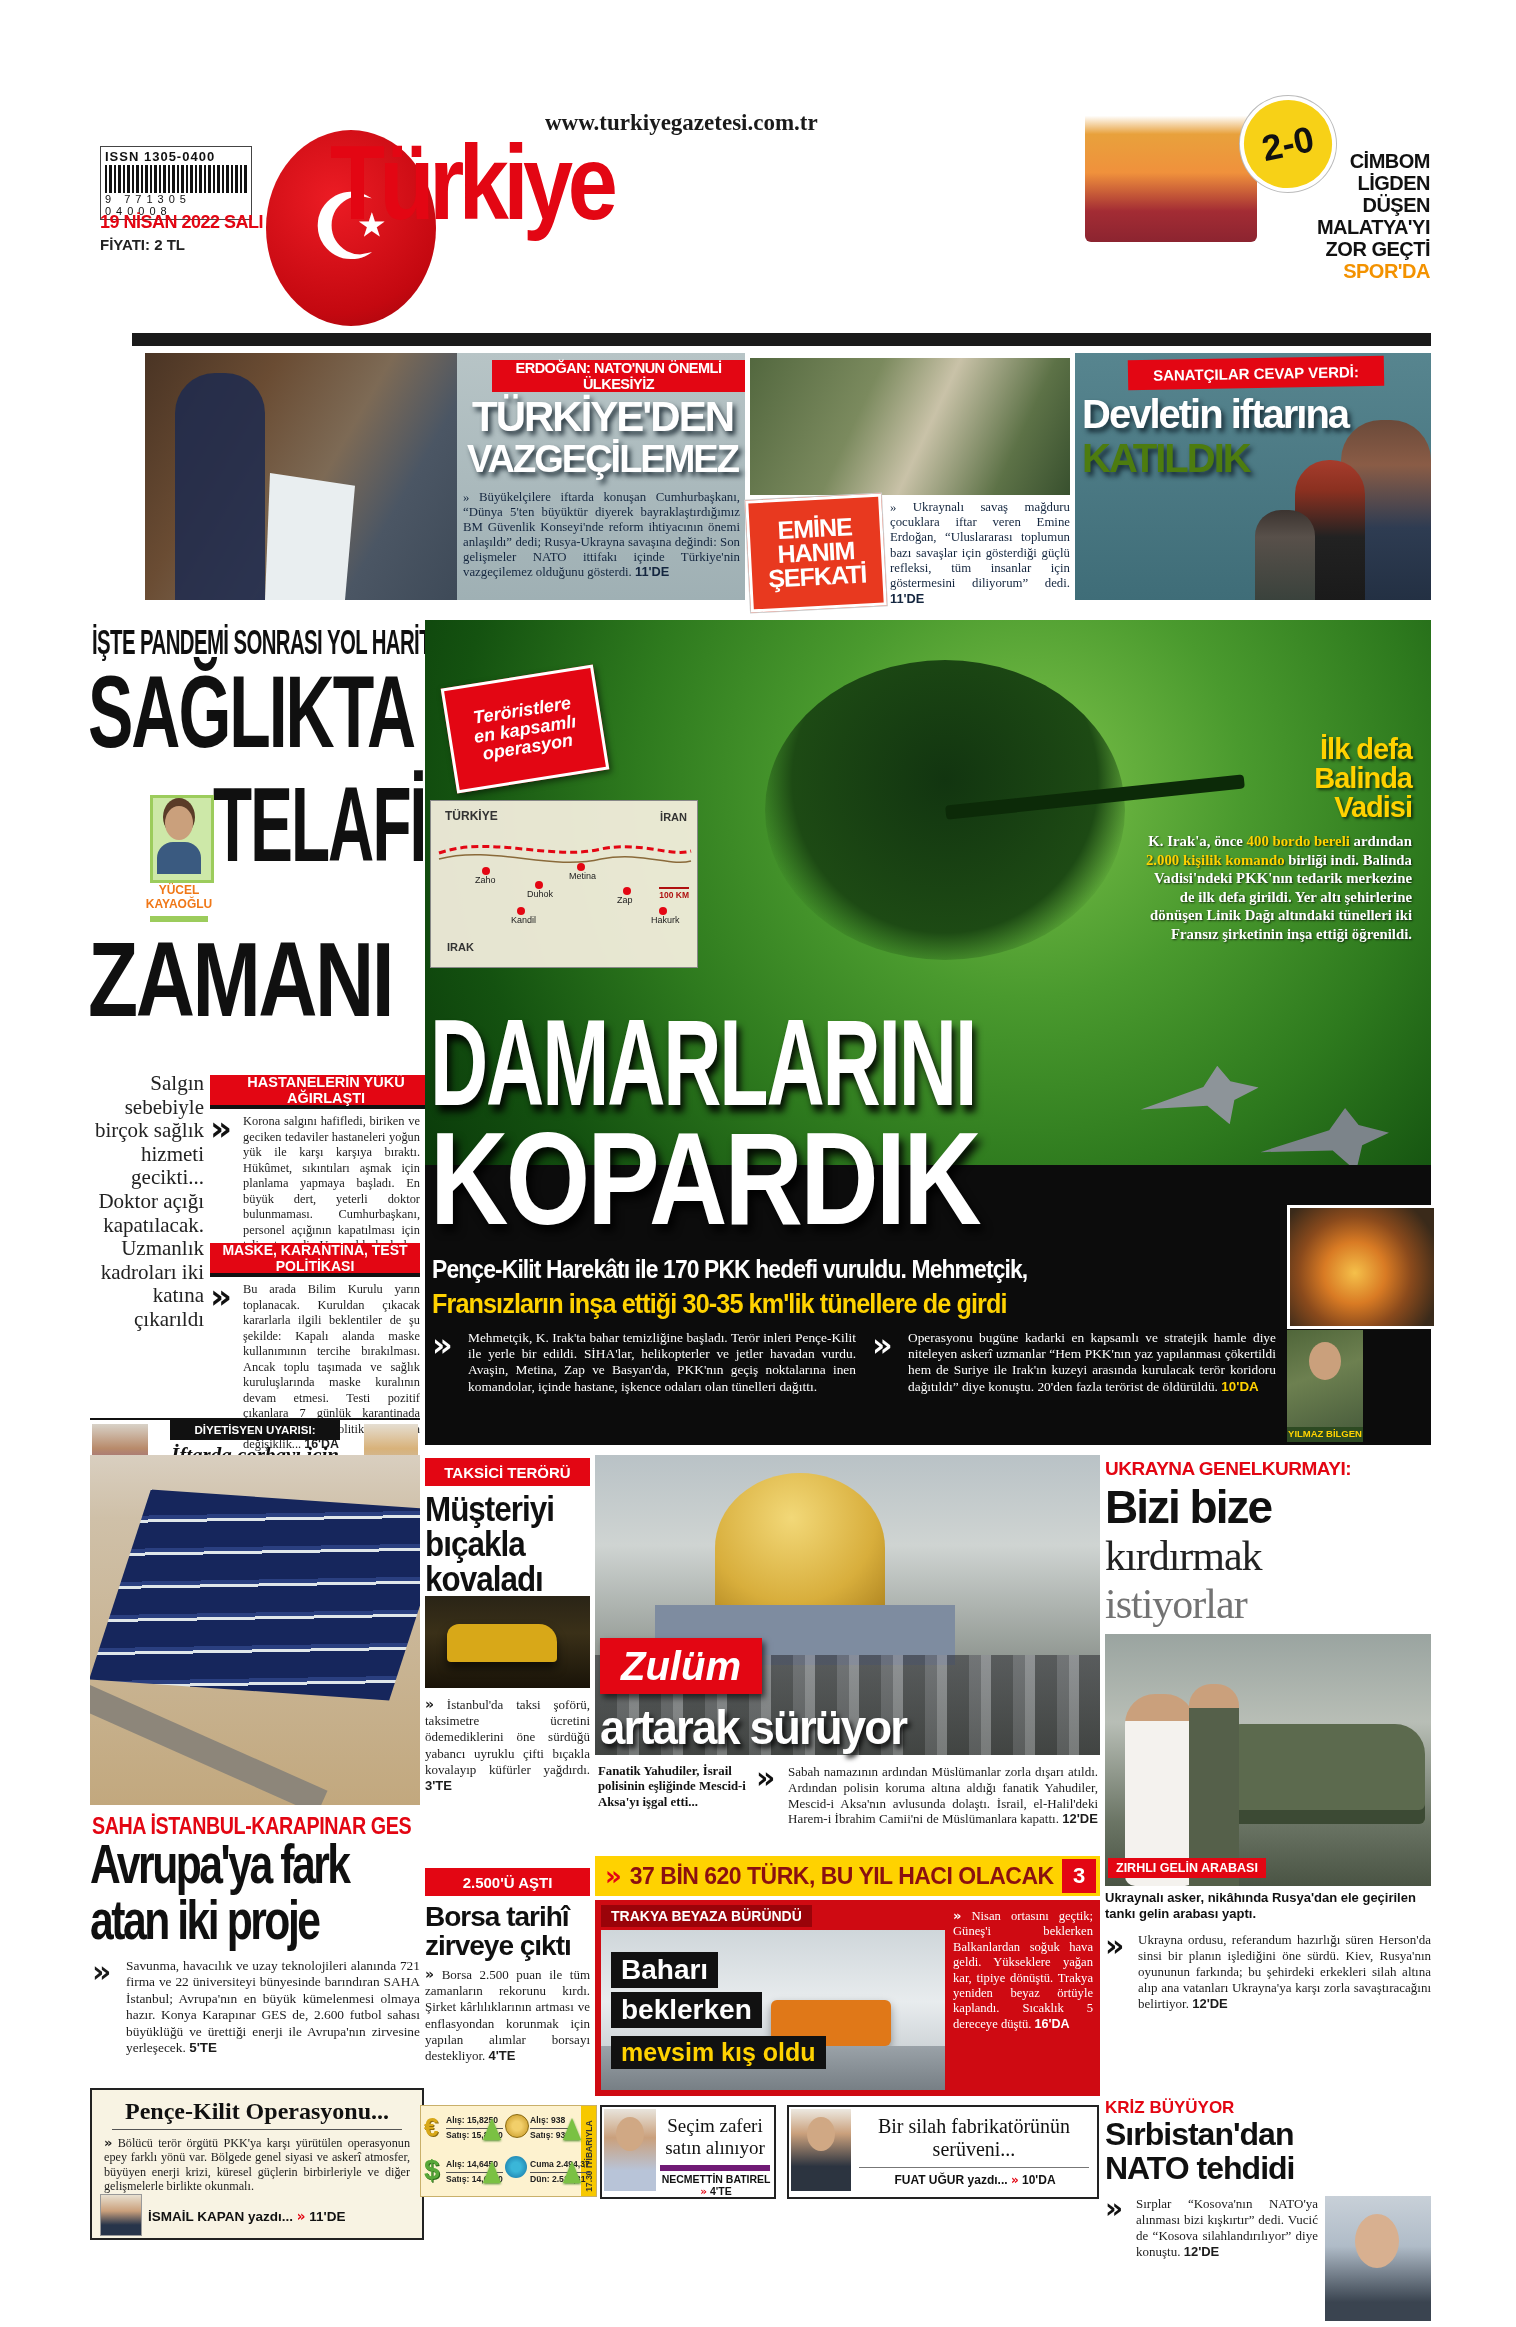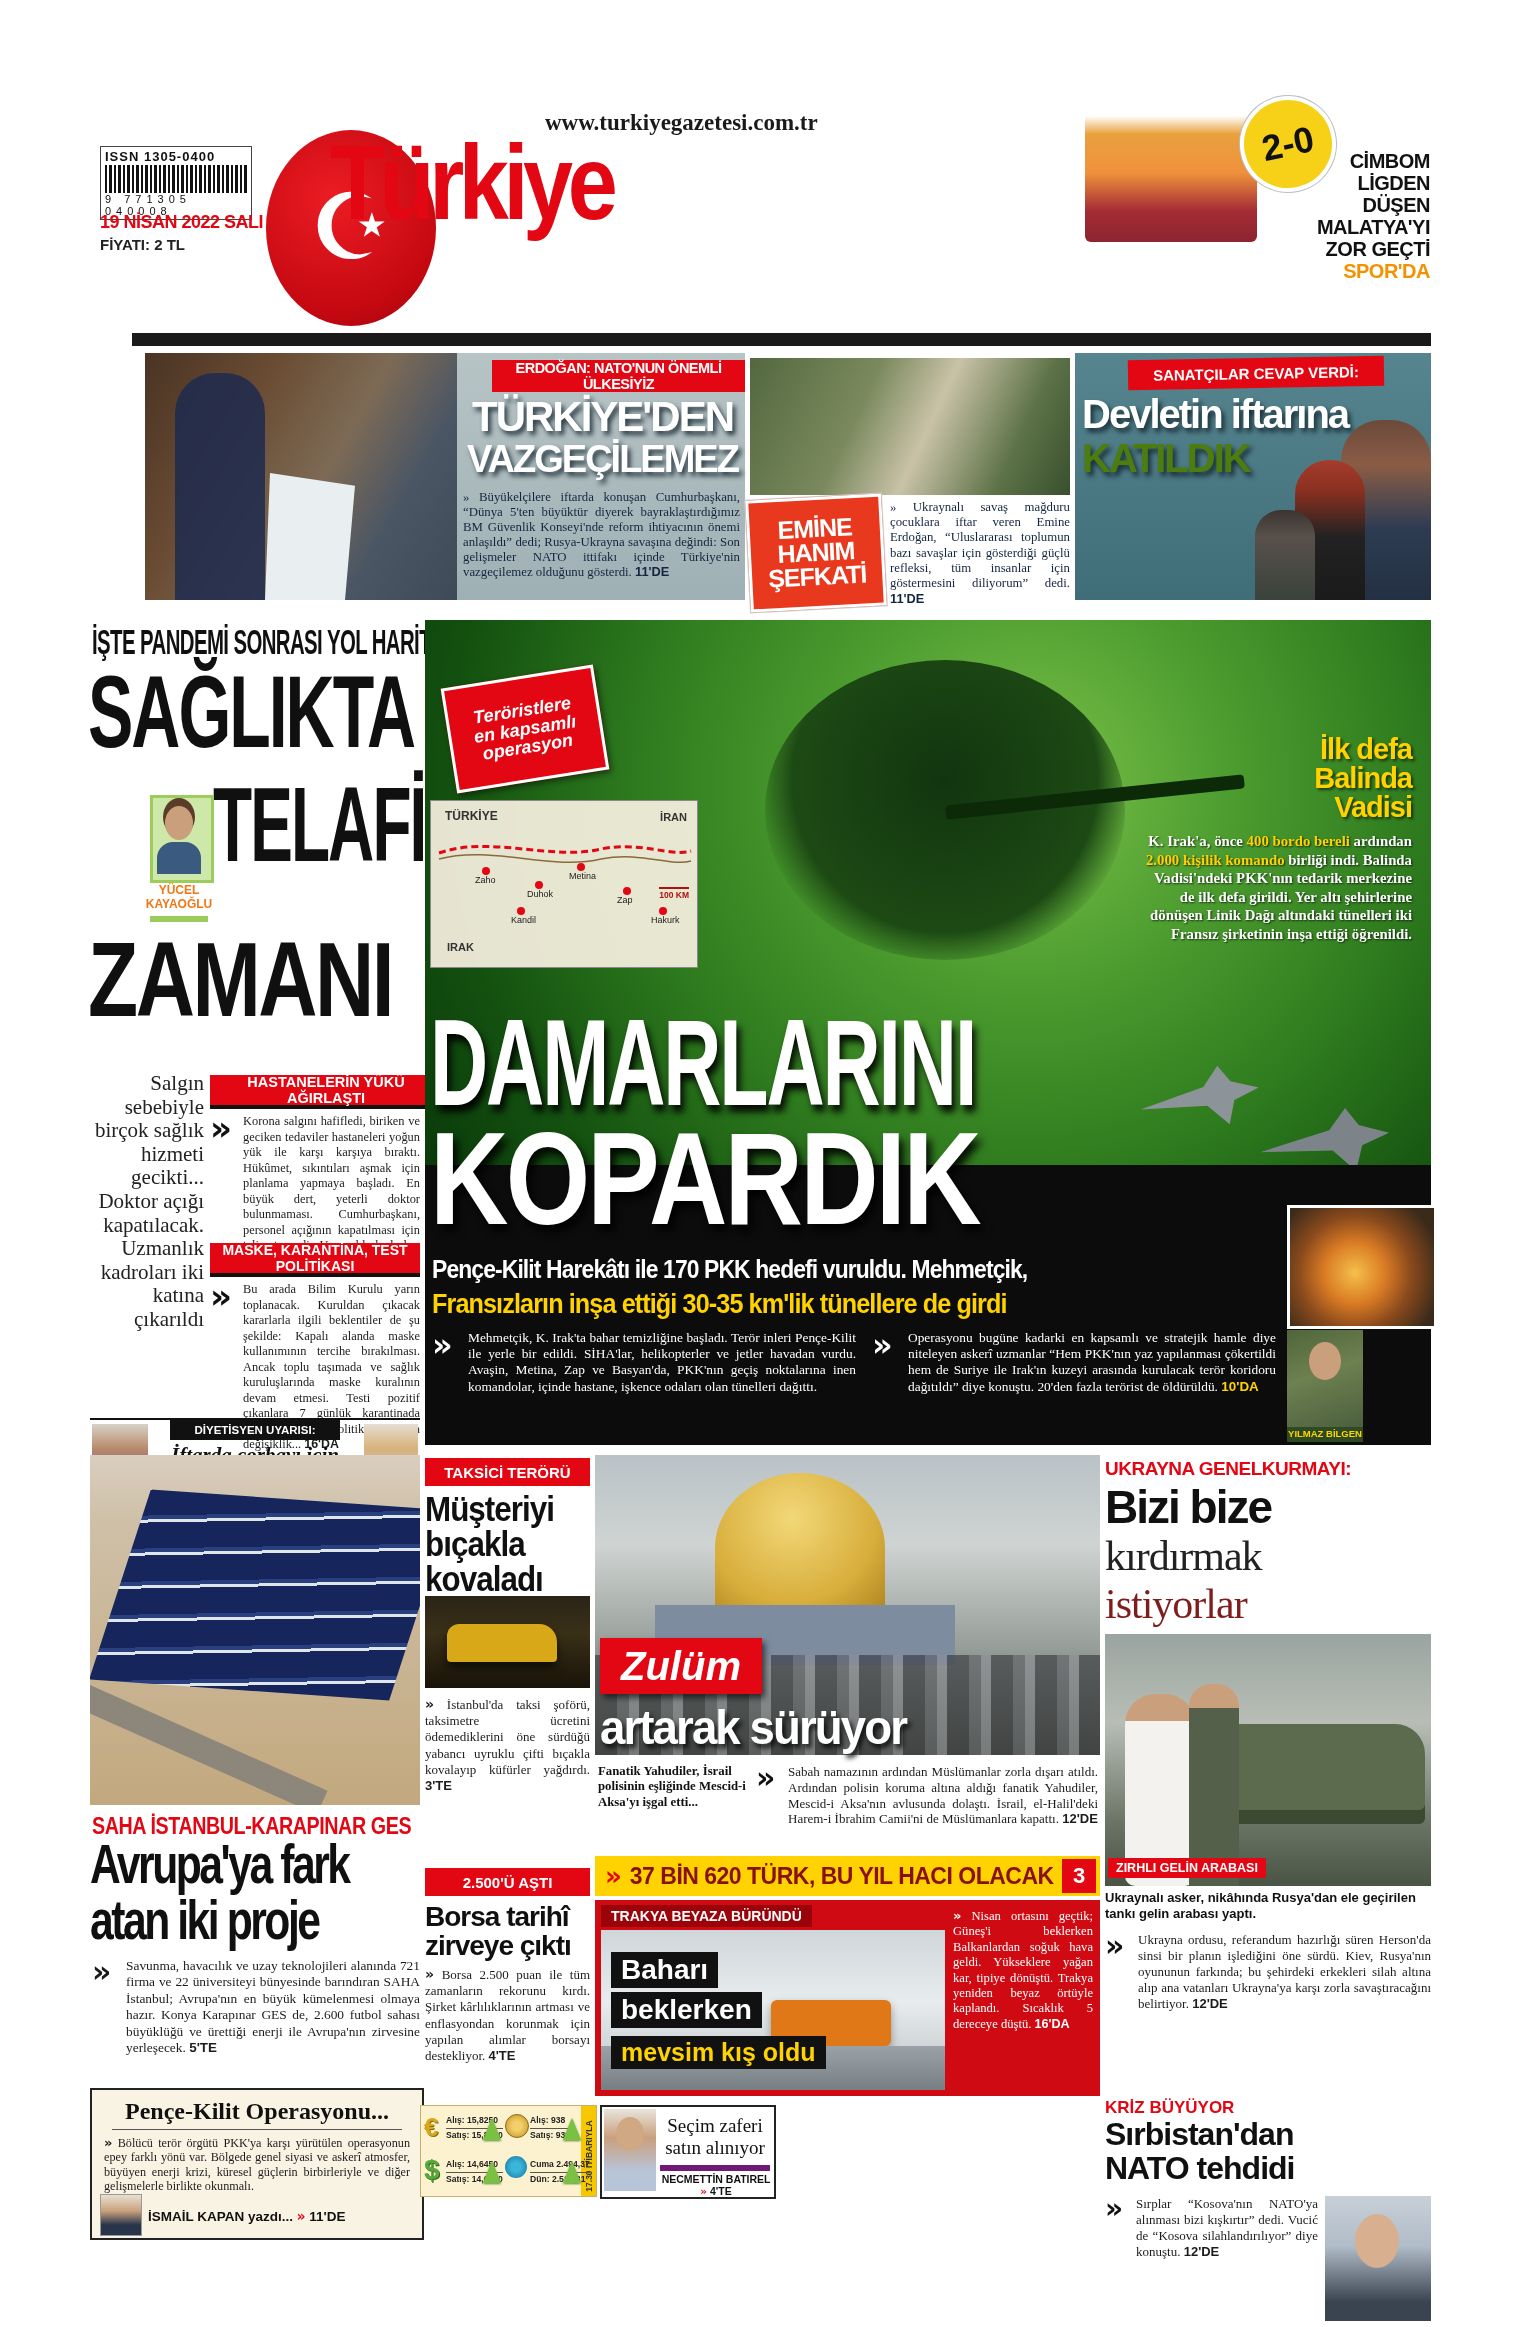--- a/index.html
+++ b/index.html
@@ -324,25 +324,39 @@
       <div>Seçim zaferi</div>
       <div>satın alınıyor</div>
     </div>
     <div class="abs" style="left:58px;top:66px;width:112px;font-size:10.5px;font-weight:900;color:#111;text-align:center;">
       <span>NECMETTİN BATIREL</span>
       <span class="lead" style="color:#e30613;">»</span>
       <span class="ref">4'TE</span>
     </div>
   </div>
 
+  <div class="abs" style="left:787px;top:2105px;width:308px;height:90px;background:#fff;border:2px solid #222;">
+    <div class="abs" style="left:2px;top:2px;width:60px;height:82px;background:linear-gradient(180deg,#ece8e0 0%,#caa07c 30%,#2c3440 70%);">
+      <div class="abs" style="left:16px;top:8px;width:28px;height:34px;border-radius:50%;background:#d0a884;"></div>
+    </div>
+    <div class="abs serif center" style="left:70px;top:8px;width:230px;font-size:20px;line-height:1.15;color:#111;border-bottom:1px solid #777;padding-bottom:6px;">
+      <div>Bir silah fabrikatörünün</div>
+      <div>serüveni...</div>
+    </div>
+    <div class="abs" style="left:70px;top:66px;width:232px;font-size:12px;font-weight:900;color:#111;text-align:center;">
+      <span>FUAT UĞUR yazdı...</span>
+      <span class="lead" style="color:#e30613;">»</span>
+      <span class="ref">10'DA</span>
+    </div>
+  </div>
 
   <div class="abs" style="left:1105px;top:1458px;font-size:19px;font-weight:900;color:#e30613;letter-spacing:-0.5px;">UKRAYNA GENELKURMAYI:</div>
   <div class="abs" style="left:1105px;top:1480px;font-size:46px;font-weight:900;color:#111;letter-spacing:-2px;">Bizi bize</div>
   <div class="abs serif" style="left:1105px;top:1532px;font-size:42px;color:#222;letter-spacing:-1px;">kırdırmak</div>
-  <div class="abs serif" style="left:1105px;top:1580px;font-size:42px;color:#7f1d1d;letter-spacing:-1px;">istiyorlar</div>
+  <div class="abs serif" style="left:1105px;top:1580px;font-size:42px;color:#737373;letter-spacing:-1px;">istiyorlar</div>
   <div class="abs" style="left:1105px;top:1634px;width:326px;height:252px;background:linear-gradient(180deg,#9aa4a0 0%,#b8beb6 35%,#6a7464 75%,#4a5444 100%);overflow:hidden;">
     <div class="abs" style="left:120px;top:90px;width:200px;height:100px;background:#5c6a4e;border-radius:16px 30px 6px 6px;box-shadow:inset 0 -14px 0 #3c4a34;"></div>
     <div class="abs" style="left:20px;top:60px;width:70px;height:192px;background:linear-gradient(180deg,#caa07c 0 14%,#f4f2ee 14% 100%);border-radius:30px 30px 10px 10px;"></div>
     <div class="abs" style="left:84px;top:50px;width:50px;height:202px;background:linear-gradient(180deg,#caa07c 0 12%,#55604a 12% 100%);border-radius:22px 22px 0 0;"></div>
   </div>
   <div class="abs" style="left:1108px;top:1858px;background:#e30613;color:#fff;font-weight:900;font-size:12.5px;padding:3px 8px;">ZIRHLI GELİN ARABASI</div>
   <div class="abs" style="left:1105px;top:1890px;width:326px;font-size:13px;font-weight:bold;color:#111;line-height:1.25;font-family:'Liberation Sans',sans-serif;">Ukraynalı asker, nikâhında Rusya'dan ele geçirilen tankı gelin arabası yaptı.</div>
   <div class="abs lead" style="left:1105px;top:1928px;font-size:30px;color:#111;">»</div>
   <div class="abs body-dark" style="left:1138px;top:1932px;width:293px;height:120px;font-size:13px;line-height:16px;">
     <span>Ukrayna ordusu, referandum hazırlığı süren Herson'da sinsi bir planın işlediğini öne sürdü. Kiev, Rusya'nın oyununun farkında; bu şehirdeki erkekleri silah altına alıp ana vatanları Ukrayna'ya karşı zorla savaştıracağını belirtiyor. </span>

